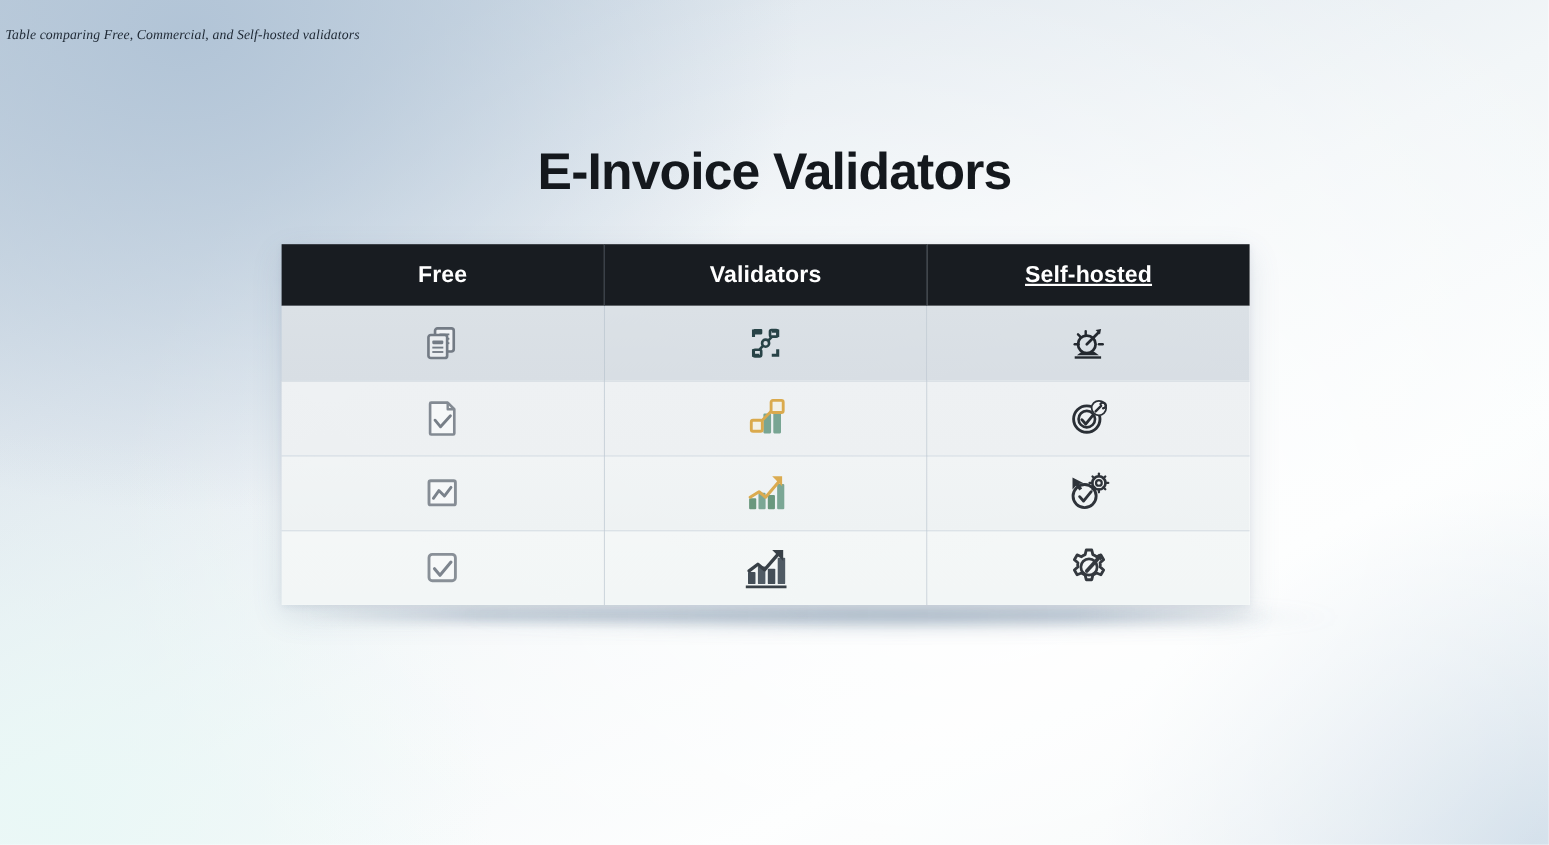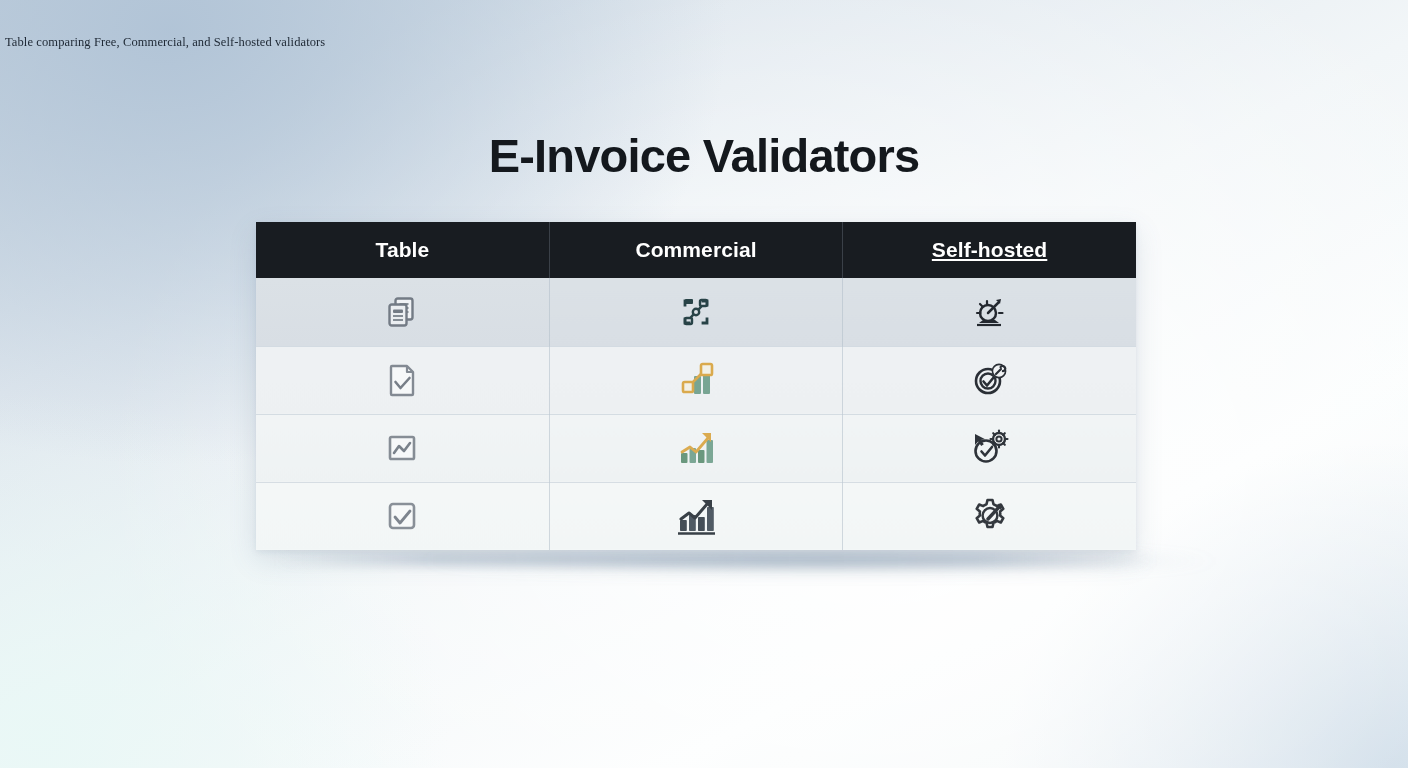--- a/index.html
+++ b/index.html
@@ -18,22 +18,23 @@
     background:
       radial-gradient(ellipse 900px 700px at 12% 4%,  rgba(176,195,214,0.95) 0%, rgba(176,195,214,0) 62%),
       radial-gradient(ellipse 700px 600px at 3% 96%,  rgba(233,248,246,0.95) 0%, rgba(233,248,246,0) 58%),
       radial-gradient(ellipse 1100px 820px at 62% 62%, rgba(255,255,255,0.97) 0%, rgba(255,255,255,0) 70%),
       radial-gradient(ellipse 600px 500px at 99% 100%, rgba(200,216,230,0.85) 0%, rgba(200,216,230,0) 65%),
       linear-gradient(152deg, #c6d3df 0%, #dfe7ee 26%, #f2f6f8 52%, #fbfdfd 74%, #eef3f5 100%);
   }
 
   
   #caption {
-    position:absolute; left:5px; top:35px;
+    position:absolute; left:5px; top:24px;
     font-family:"Liberation Serif", serif;
+    font-style:italic;
     font-size:12.5px;
     color:#1d2733;
     letter-spacing:.1px;
     white-space:nowrap;
   }
 
   
   #title {
     position:absolute; left:0; top:128px; width:1408px;
     text-align:center;
@@ -121,22 +122,22 @@
 
   <h1 id="title">E-Invoice Validators</h1>
 
   <div id="table-shadow"></div>
   <div id="table-shadow2"></div>
 
   <div id="table-wrap">
     <table id="validators">
       <thead>
         <tr>
-          <th>Table</th>
-          <th>Commercial</th>
+          <th>Free</th>
+          <th>Validators</th>
           <th>Self-hosted</th>
         </tr>
       </thead>
       <tbody>
 
         <tr class="r1">
           <td>
             <span class="cell-icon">
               <svg width="42" height="42" viewBox="0 0 42 42" fill="none">
                 <rect x="14.5" y="7.5" width="17" height="21" rx="2.2" stroke="#6e7680" stroke-width="2.4" fill="#f2f4f6"></rect>

